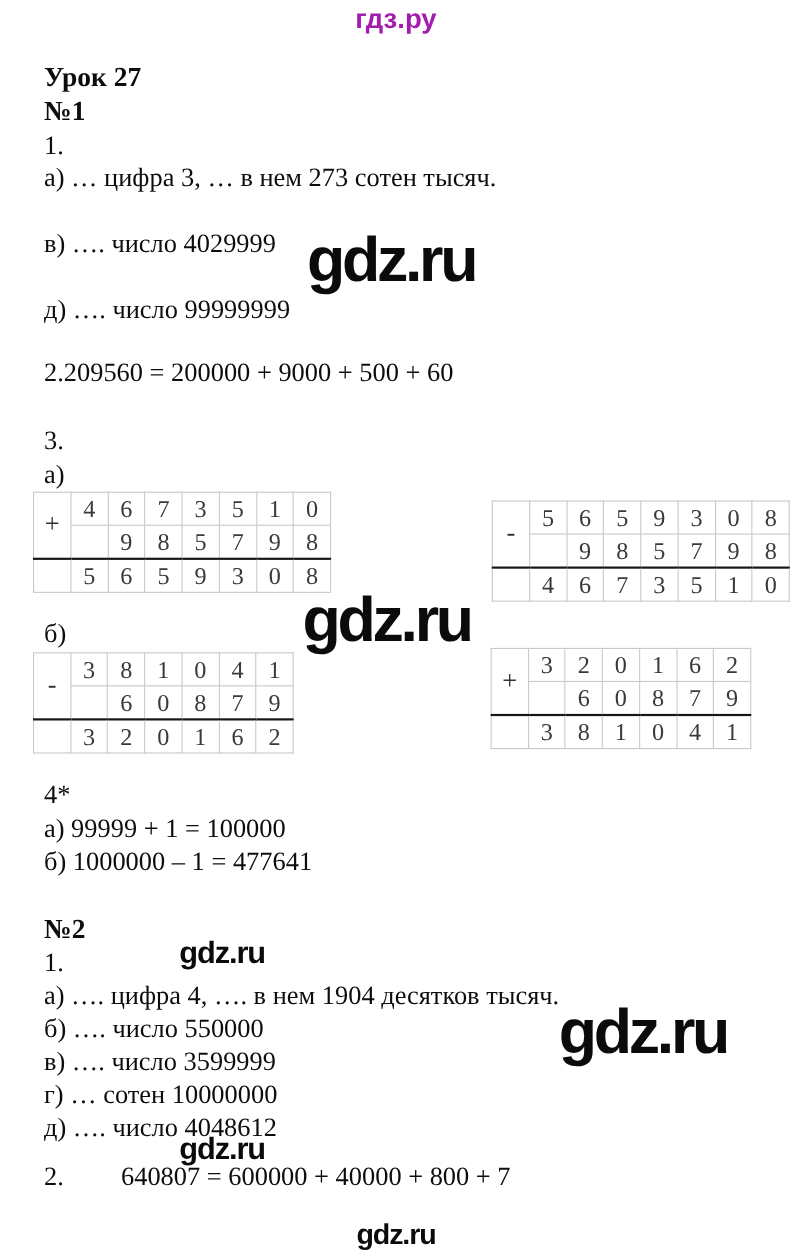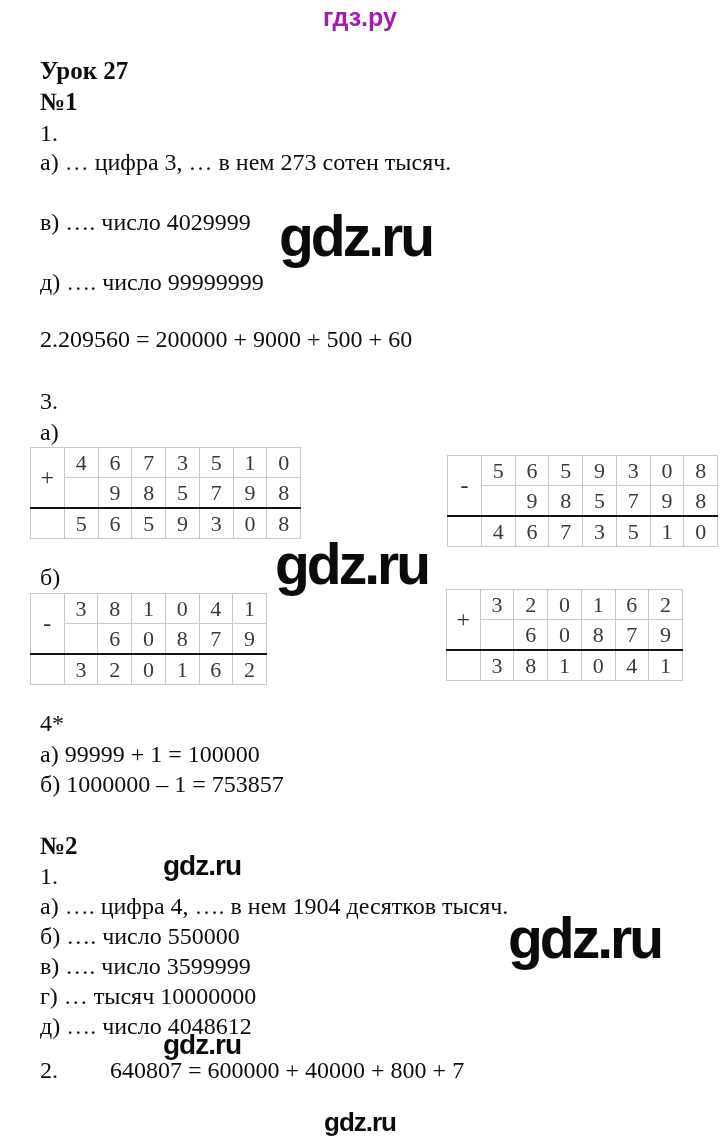--- a/index.html
+++ b/index.html
@@ -185,30 +185,30 @@
       <td>1</td>
       <td>0</td>
       <td>4</td>
       <td>1</td>
     </tr>
     </tbody>
   </table>
 
   <div class="line" style="top:708px">4*</div>
   <div class="line" style="top:739px">а) 99999 + 1 = 100000</div>
-  <div class="line" style="top:769px">б) 1000000 – 1 = 753857</div>
+  <div class="line" style="top:769px">б) 1000000 – 1 = 477641</div>
 
   <div class="line b" style="top:831px">№2</div>
   <div class="line" style="top:861px">1.</div>
   <div class="wm wm-small" style="left:163px;top:852px">gdz.ru</div>
 
   <div class="line" style="top:891px">а) …. цифра 4, …. в нем 1904 десятков тысяч.</div>
   <div class="line" style="top:921px">б) …. число 550000</div>
   <div class="line" style="top:951px">в) …. число 3599999</div>
-  <div class="line" style="top:981px">г) … тысяч 10000000</div>
+  <div class="line" style="top:981px">г) … сотен 10000000</div>
   <div class="line" style="top:1011px">д) …. число 4048612</div>
 
   <div class="wm wm-big" style="left:508px;top:910px">gdz.ru</div>
   <div class="wm wm-small" style="left:163px;top:1031px">gdz.ru</div>
 
   <div class="line" style="top:1055px"><span>2.</span><span class="eq eq2">640807 = 600000 + 40000 + 800 + 7</span></div>
 
   <div class="ftr">gdz.ru</div>
 
 </div>

